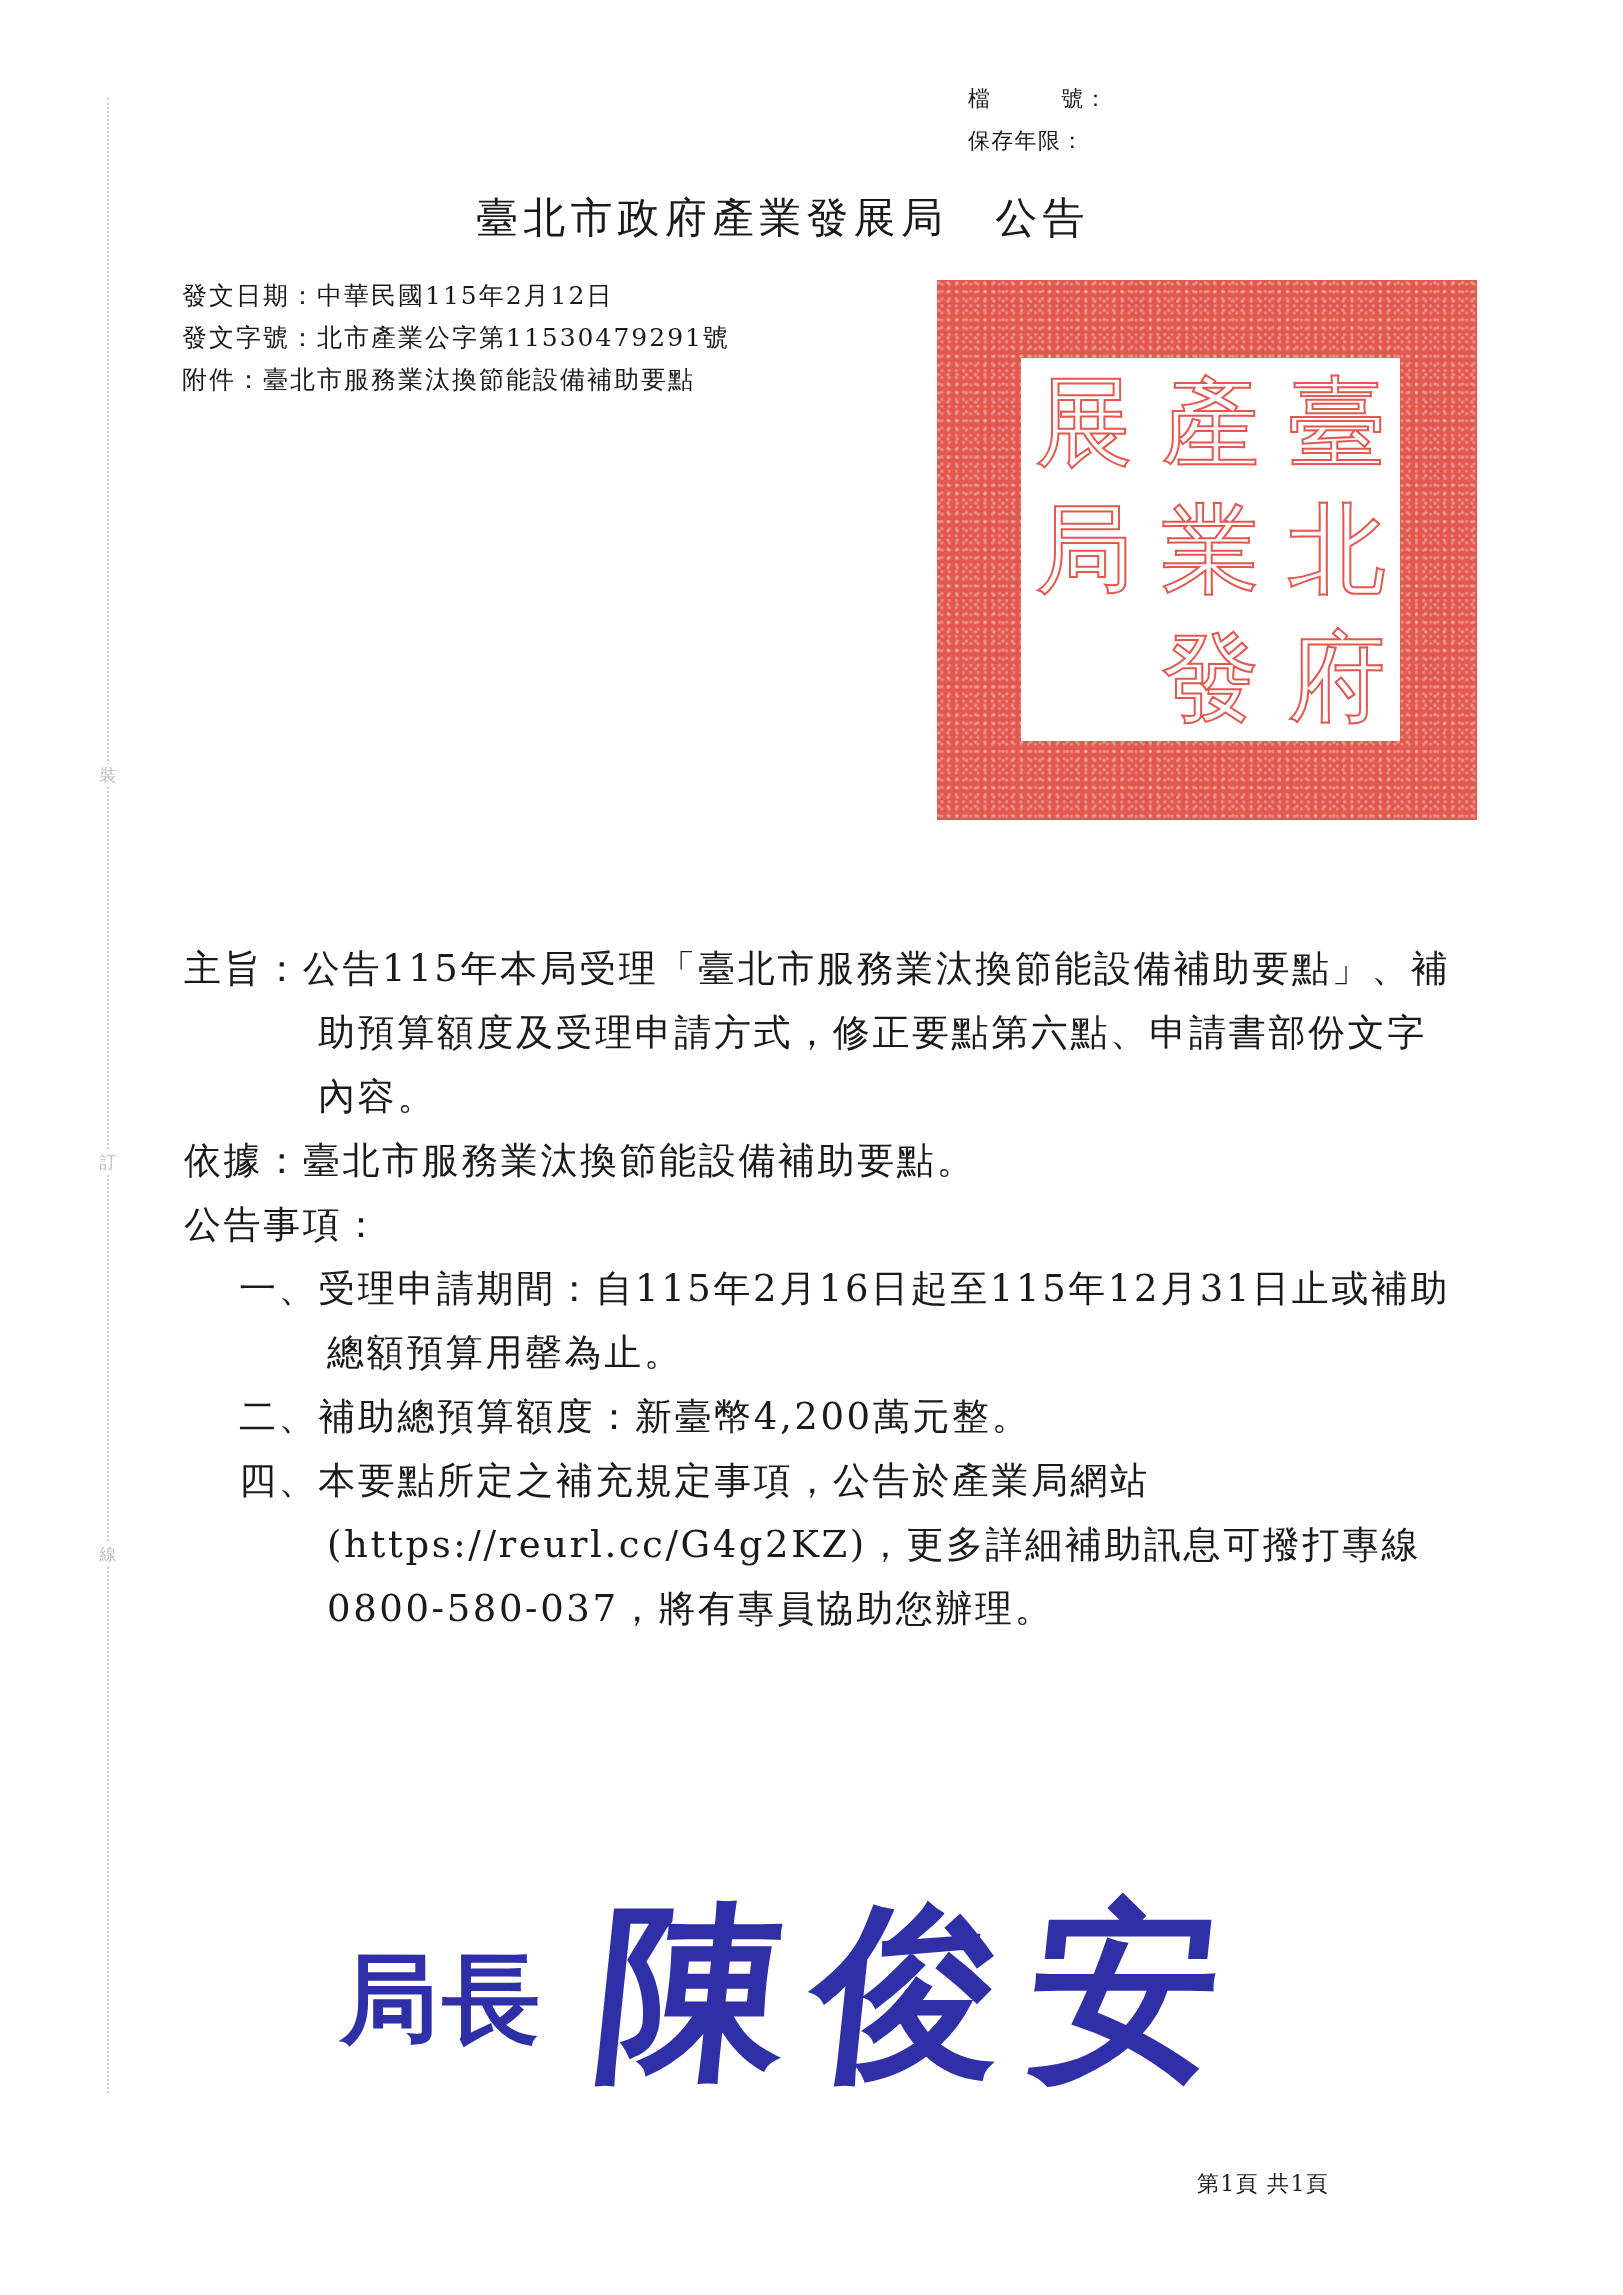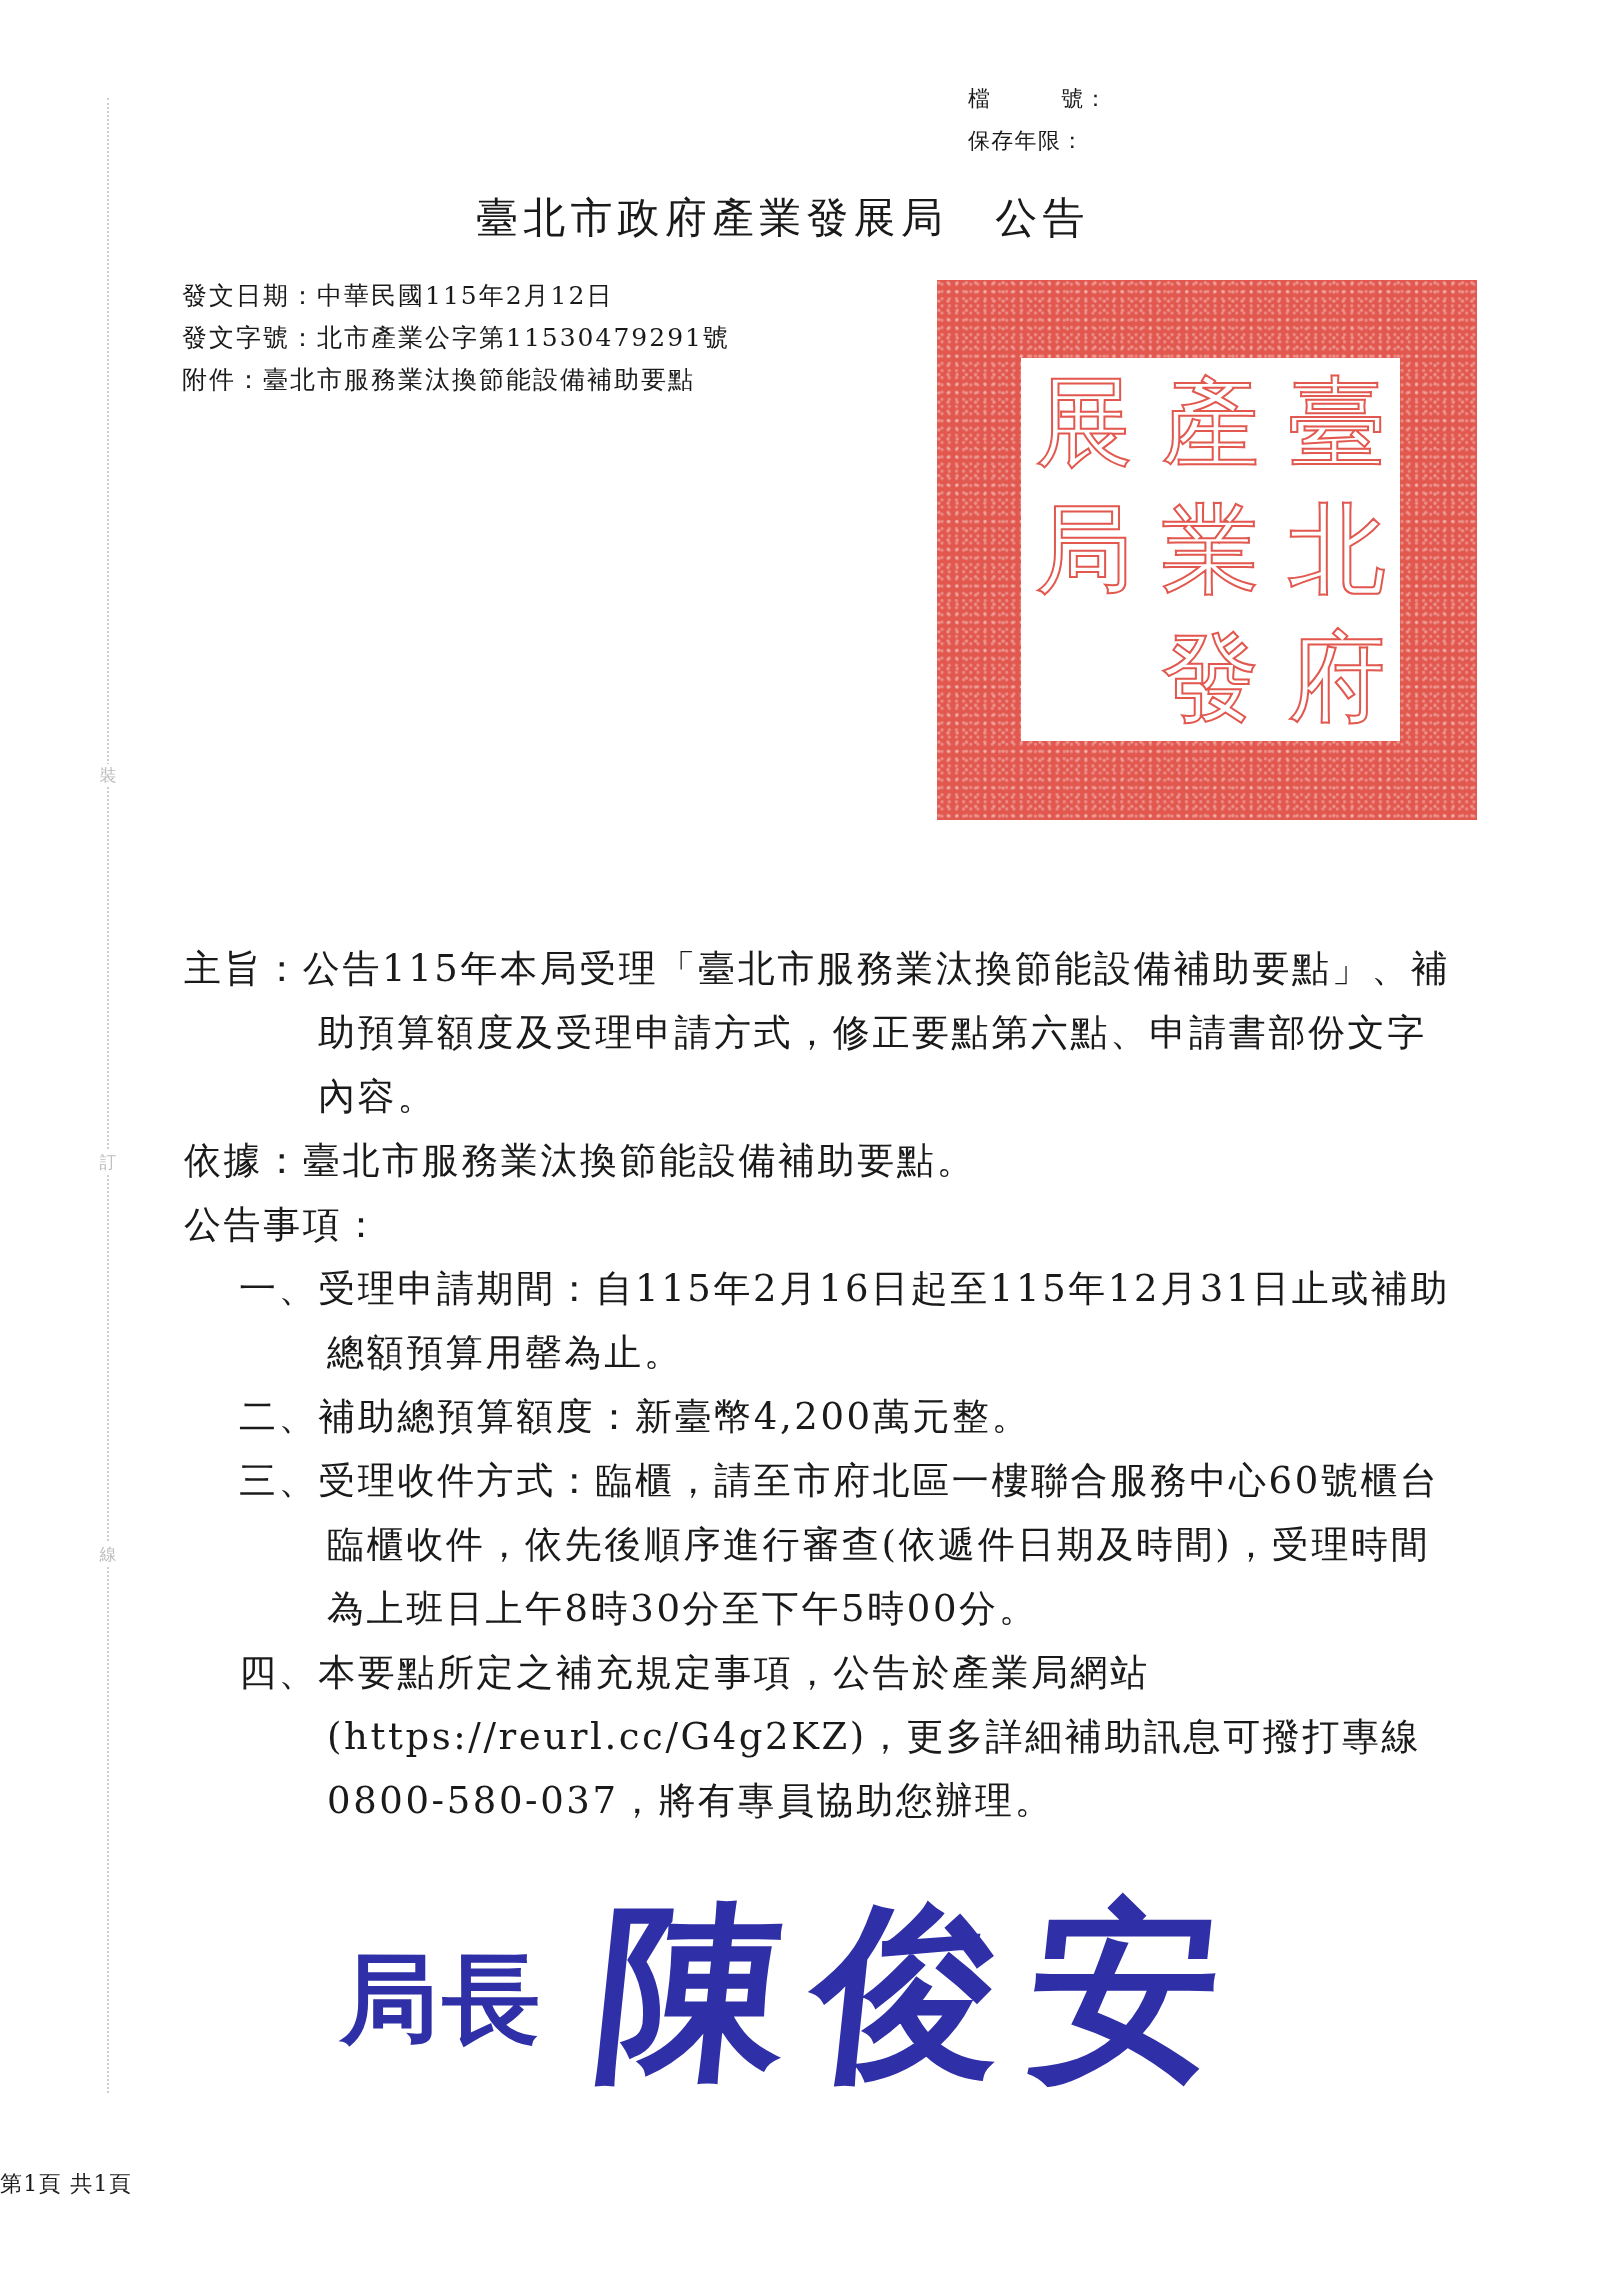--- a/index.html
+++ b/index.html
@@ -139,21 +139,21 @@
     letter-spacing: 26px;
     line-height: 1;
     transform: skewX(-6deg);
   }
   
   .page-number {
     position: absolute;
     left: 0;
     width: 1329px;
     top: 2169px;
-    text-align: left;
+    text-align: right;
     font-size: 22px;
     letter-spacing: 1.3px;
   }
 </style>
 </head>
 <body>
 
 <div class="binding-line"></div>
 <div class="binding-char" style="top:764px">裝</div>
 <div class="binding-char" style="top:1151px">訂</div>
@@ -184,21 +184,20 @@
     <div class="seal-char">局</div>
   </div>
 </div>
 
 <div class="body-block">
   <div class="para hang"><span>主旨：</span><span>公告115年本局受理「臺北市服務業汰換節能設備補助要點」、補助預算額度及受理申請方式，修正要點第六點、申請書部份文字內容。</span></div>
   <div class="para hang"><span>依據：</span><span>臺北市服務業汰換節能設備補助要點。</span></div>
   <div class="para">公告事項：</div>
   <div class="para item"><span>一、</span><span>受理申請期間：自115年2月16日起至115年12月31日止或補助總額預算用罄為止。</span></div>
   <div class="para item"><span>二、</span><span>補助總預算額度：新臺幣4,200萬元整。</span></div>
-  <div class="para item"><span>三、</span><span>受理收件方式：臨櫃，請至市府北區一樓聯合服務中心60號櫃台臨櫃收件，依先後順序進行審查(依遞件日期及時間)，受理時間為上班日上午8時30分至下午5時00分。</span></div>
   <div class="para item"><span>四、</span><span>本要點所定之補充規定事項，公告於產業局網站(https://reurl.cc/G4g2KZ)，更多詳細補助訊息可撥打專線0800-580-037，將有專員協助您辦理。</span></div>
 </div>
 
 <div class="signature">
   <span class="sig-title">局長</span>
   <span class="sig-name">陳俊安</span>
 </div>
 
 <div class="page-number">第1頁 共1頁</div>
 

